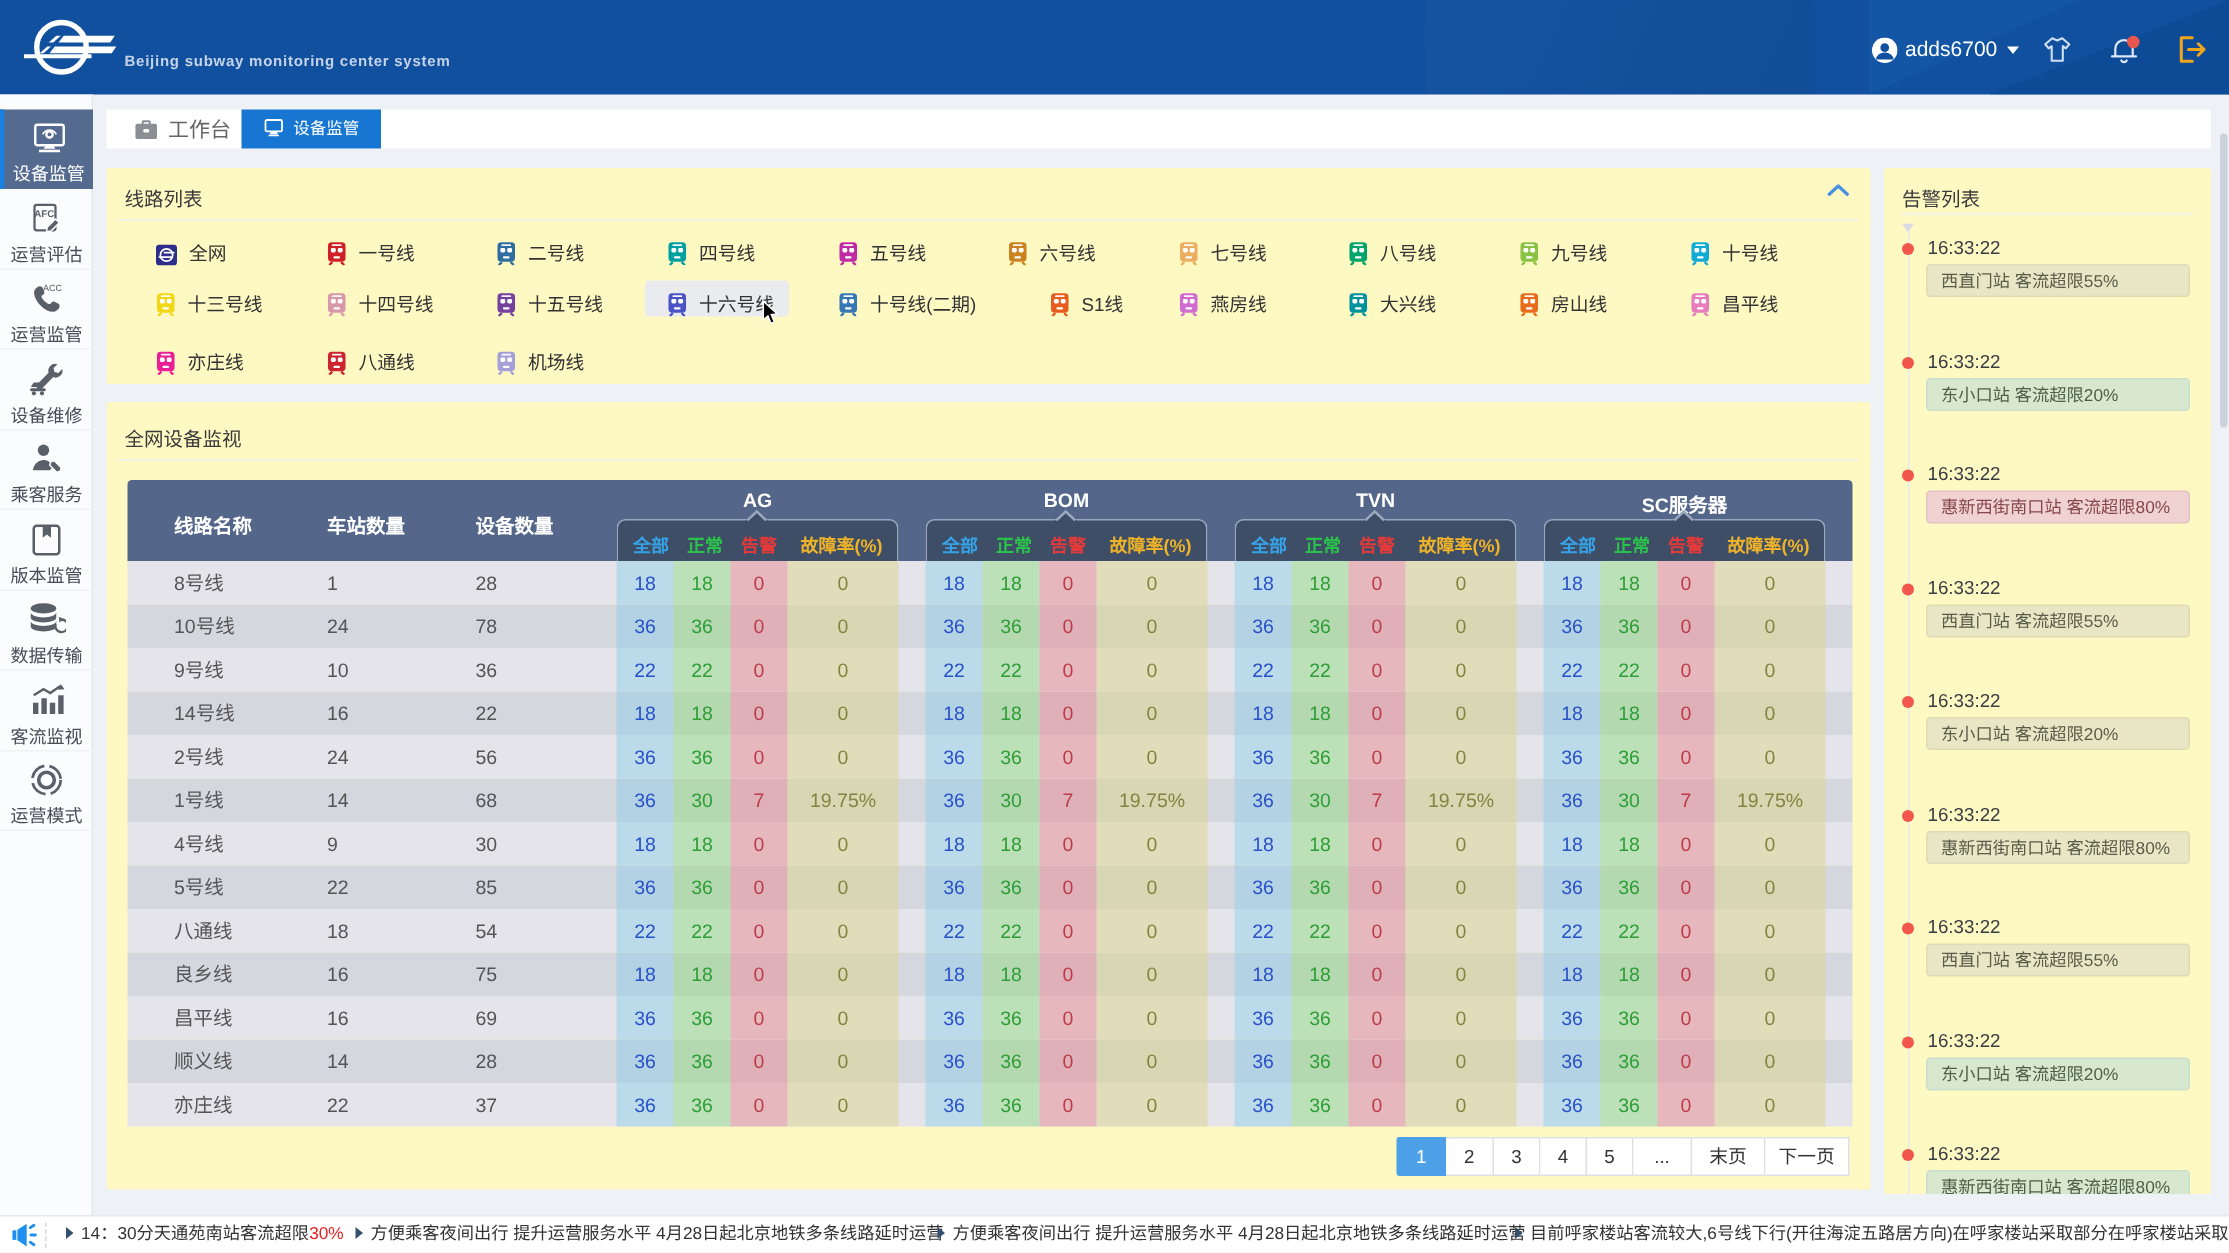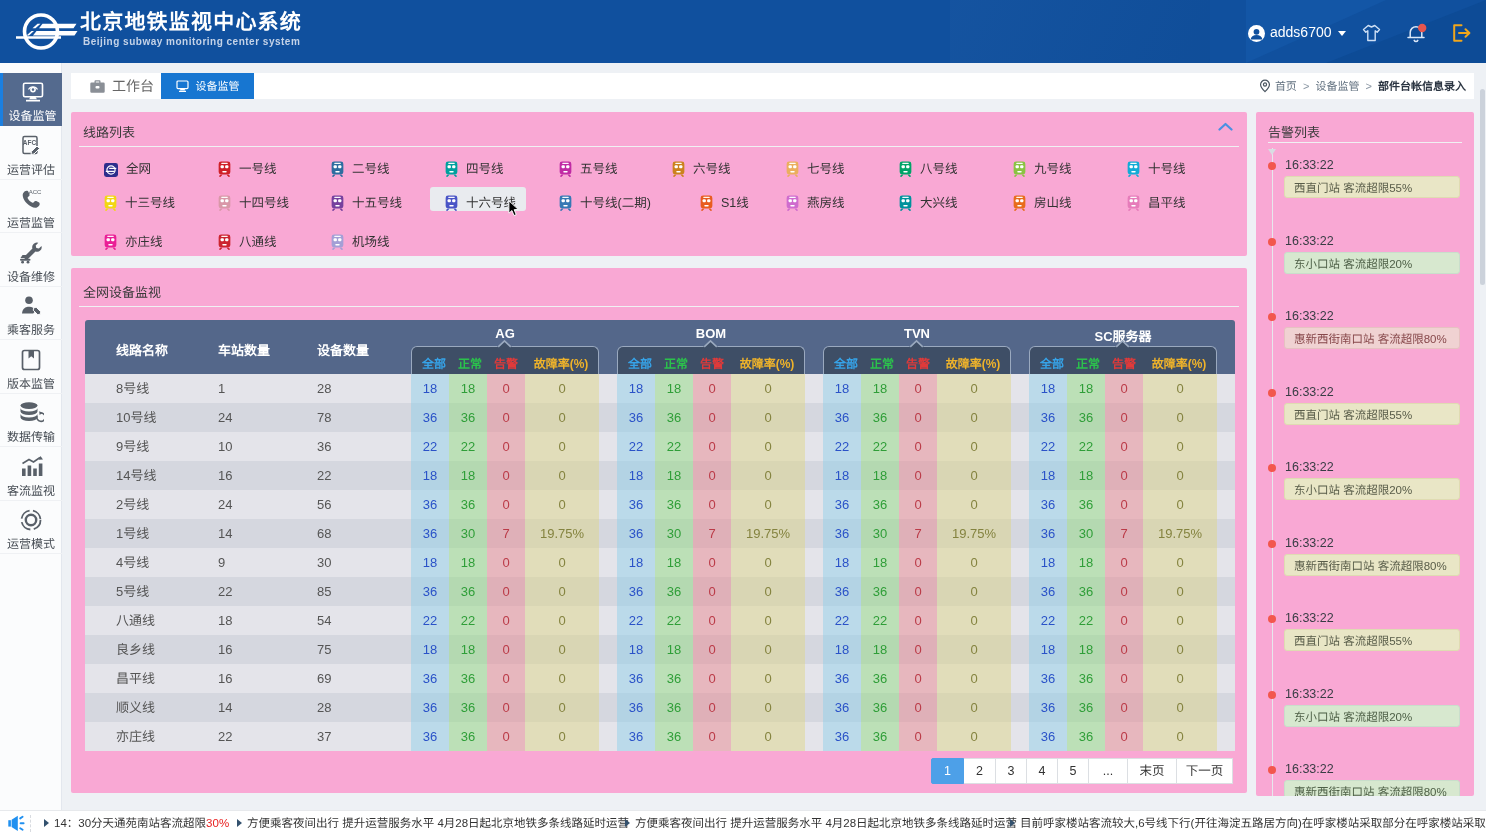--- a/index.html
+++ b/index.html
@@ -23,21 +23,21 @@
 .sb-item.act .lab{color:#fff}
 
 .strip{position:absolute;left:71px;top:73px;width:1403px;height:26px;background:#fff}
 .tab1{position:absolute;left:7px;top:0;height:26px;padding:0 14px 0 12px;color:#666;font-size:14px;line-height:26px}
 .tab2{position:absolute;left:90px;top:0;width:93px;height:26px;background:#1776d1;color:#fff;font-size:11px;line-height:26px;text-align:center}
 .tab-ico{display:inline-block;vertical-align:-2px;margin-right:7px}
 .bc{position:absolute;right:8px;top:0;height:26px;line-height:26px;font-size:11px;color:#61707f}
 .bc b{color:#2b3542;font-weight:bold}
 .bc .sep{margin:0 3px;color:#8a96a3}
 
-.panel{position:absolute;background:#f9a8d4;border-radius:2px}
+.panel{position:absolute;background:#fef9c3;border-radius:2px}
 .p-title{position:absolute;left:12px;top:10px;font-size:13px;color:#3a3a3a}
 .p-line{position:absolute;left:8px;right:8px;height:0;border-top:1px solid #f0f1f3}
 
 .lbtn{position:absolute;height:24px;display:flex;align-items:flex-end;font-size:12.5px;color:#333;white-space:nowrap}
 .lbtn svg{margin-right:8px}
 .lbtn.sel{background:#e9ebef;border-radius:3px}
 
 .thead{position:absolute;left:14px;top:52px;width:1150px;height:54px;background:#54678a;border-radius:3px 3px 0 0}
 .th{position:absolute;color:#fff;font-size:13px;font-weight:bold;top:20px}
 .glab{position:absolute;top:6px;width:188px;text-align:center;color:#fff;font-size:13px;font-weight:bold}
@@ -82,21 +82,20 @@
   <circle cx="26" cy="26.5" r="16.5" stroke-width="3.6"></circle>
   <path d="M1 32.5 H46" stroke-width="2.6"></path>
  </g>
  <g fill="#fff">
   <path d="M24 23.3 L58.5 23.3 L61.5 18.8 L27.5 18.8 Z"></path>
   <path d="M18 30.5 L59.5 30.5 L62.5 26 L21.5 26 Z"></path>
   <path d="M20.5 23.3 L25.5 18.8 L22.5 18.8 L17.5 23.3 Z"></path>
   <path d="M14 30.5 L19 26 L16.5 26 L11.5 30.5 Z"></path>
  </g>
 </svg>
-<div class="title-cn">北京地铁监视中心系统</div>
 <div class="title-en">Beijing subway monitoring center system</div>
 <svg class="abs" style="left:1248px;top:25px" width="17" height="17" viewBox="0 0 17 17">
  <circle cx="8.5" cy="8.5" r="8.5" fill="#fff"></circle>
  <circle cx="8.5" cy="6.8" r="2.9" fill="#10509e"></circle>
  <path d="M2.7 14.6 a5.8 4.6 0 0 1 11.6 0 Z" fill="#10509e"></path>
 </svg>
 <div class="hdr-user">adds6700<span class="caret"></span></div>
 <svg class="abs" style="left:1362px;top:24px" width="19" height="18" viewBox="0 0 19 18" fill="none" stroke="#cfe0f5" stroke-width="1.4" stroke-linejoin="round">
  <path d="M6.2 1.5 L9.5 3 L12.8 1.5 L17.5 5.5 L15.2 8.3 L13.2 6.8 L13.2 16.5 L5.8 16.5 L5.8 6.8 L3.8 8.3 L1.5 5.5 Z"></path>
 </svg>
@@ -222,26 +221,20 @@
         </g>
         <rect x="5.5" y="6" width="4" height="2.4" rx="1" fill="#fff"></rect>
       </svg>工作台</div>
 <div class="tab2"><svg class="tab-ico" width="13" height="12" viewBox="0 0 13 12">
         <g fill="none" stroke="#fff" stroke-width="1.2">
           <rect x="1" y="1" width="11" height="7.6" rx="1"></rect>
         </g>
         <path d="M4.5 9 h4 l1 1.6 h-6 Z" fill="#fff"></path>
         <rect x="3" y="10.9" width="7" height="1.1" fill="#fff"></rect>
       </svg>设备监管</div>
-<div class="bc"><svg style="vertical-align:-3px;margin-right:4px" width="12" height="14" viewBox="0 0 13 15">
-        <g fill="none" stroke="#4a5560" stroke-width="1.3">
-          <path d="M6.5 1.2 a4.8 4.8 0 0 1 4.8 4.8 c0 3.4 -4.8 7.6 -4.8 7.6 s-4.8 -4.2 -4.8 -7.6 a4.8 4.8 0 0 1 4.8 -4.8 Z"></path>
-          <circle cx="6.5" cy="5.9" r="1.7"></circle>
-        </g>
-      </svg>首页 <span class="sep">&gt;</span> 设备监管 <span class="sep">&gt;</span> <b>部件台帐信息录入</b></div>
 </div>
 
 <div class="panel" style="left:71px;top:112px;width:1176px;height:144px">
 <div class="p-title">线路列表</div>
 <div class="p-line" style="top:34px"></div>
 <svg class="abs" style="right:14px;top:10px" width="15" height="10" viewBox="0 0 15 10">
       <path d="M1.5 7.5 L7.5 2 L13.5 7.5" fill="none" stroke="#4a90e2" stroke-width="2.2" stroke-linecap="round" stroke-linejoin="round"></path>
     </svg>
 <div class="lbtn" style="left:33px;top:41px"><svg width="14" height="14" viewBox="0 0 14 14">
         <rect x="0" y="0" width="14" height="14" rx="2.4" fill="#2d2d8c"></rect>

